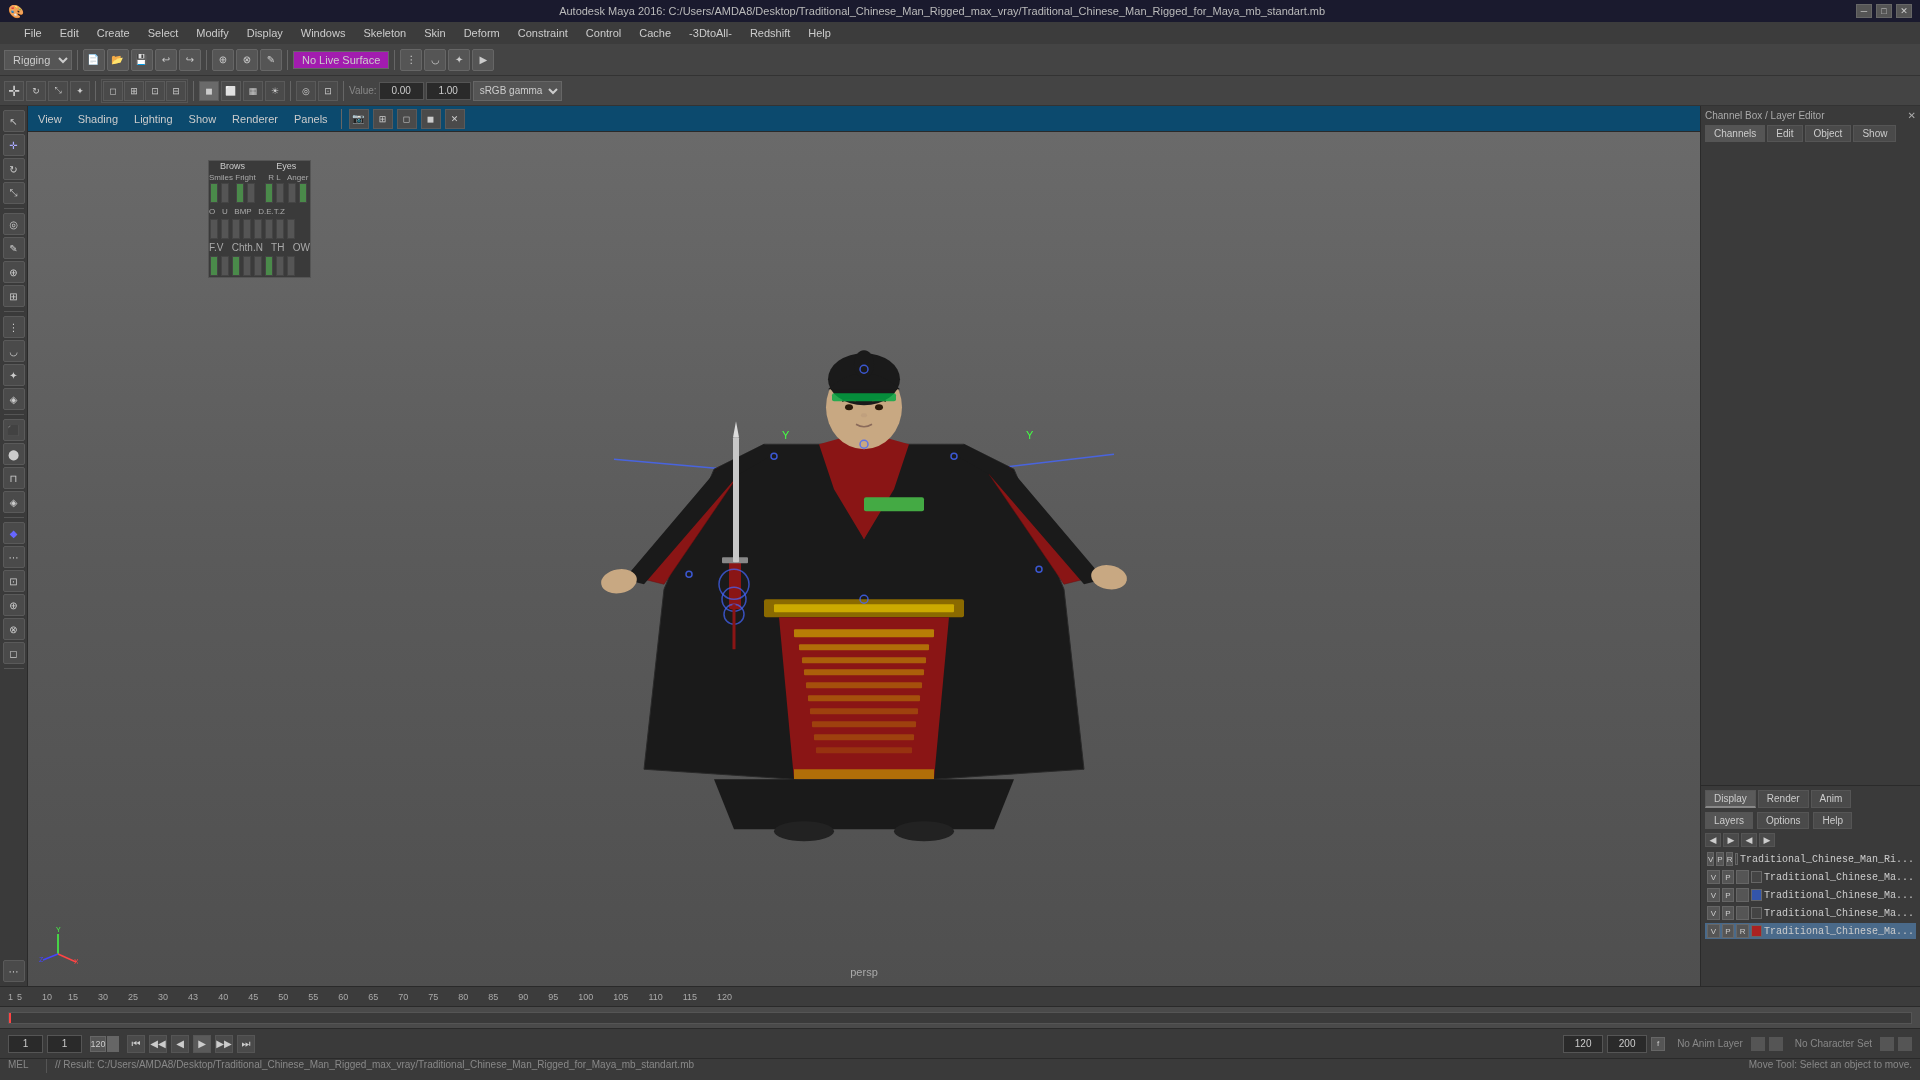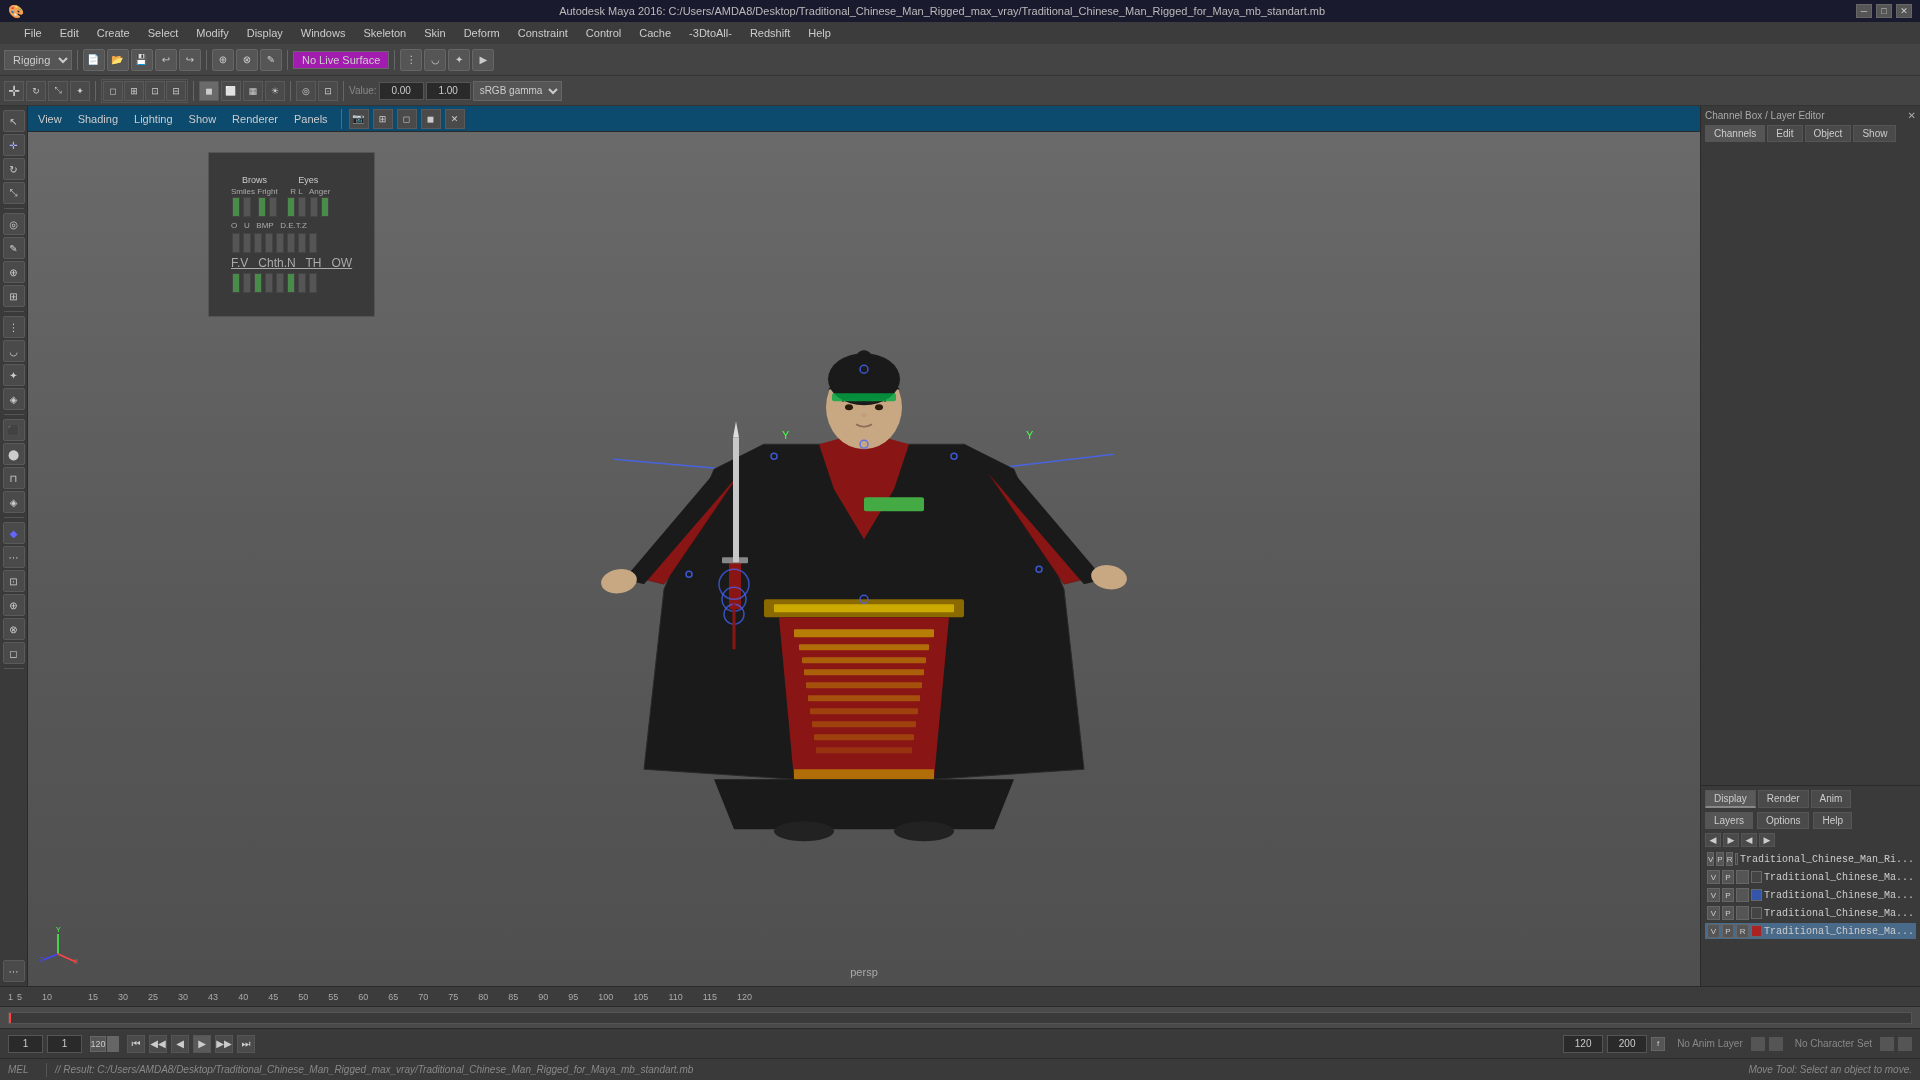--- a/index.html
+++ b/index.html
@@ -69,23 +69,23 @@
     }
 
     
     #persp-label {
       position: absolute; bottom: 8px; left: 50%; transform: translateX(-50%);
       color: #aaa; font-size: 11px;
     }
 
     
     #blend-panel {
-      position: absolute; top: 20px; left: 180px;
+      position: absolute; top: 28px; left: 180px;
       background: #3a3a3a; border: 1px solid #555;
-      padding: 22px; font-size: 9px; color: #ccc;
+      padding: 0; font-size: 9px; color: #ccc;
     }
     .blend-row { display: flex; gap: 8px; margin-bottom: 2px; }
     .blend-col { text-align: center; }
     .blend-col-header { font-size: 9px; color: #ccc; margin-bottom: 2px; }
     .blend-slider { width: 8px; height: 20px; background: #555; display:inline-block; margin: 1px; border: 1px solid #444; }
     .blend-slider-active { background: #4a8a4a; }
 
     
     #right-panel {
       width: 220px; background: #3a3a3a; border-left: 1px solid #2a2a2a;
@@ -146,21 +146,21 @@
     }
     #frame-start, #frame-end, #frame-current, #anim-end { 
       width: 40px; height: 18px; background: #2a2a2a; border: 1px solid #555; 
       color: #ccc; font-size: 10px; text-align: center; padding: 0 2px;
     }
     .transport-btn { width: 18px; height: 18px; background: #4a4a4a; border: 1px solid #555; color: #ccc; font-size: 10px; display:flex;align-items:center;justify-content:center;cursor:pointer; }
 
     
     #statusbar {
       width: 100%; height: 22px; background: #3a3a3a; border-top: 1px solid #2a2a2a;
-      display: flex; align-items: center; padding: 0 8px; gap: 8px; font-style: italic;
+      display: flex; align-items: flex-start; padding: 0 8px; gap: 8px;
     }
     #lang-label { color: #888; font-size: 10px; width: 30px; }
     #status-result { flex: 1; color: #888; font-size: 10px; }
     .status-help { color: #888; font-size: 10px; }
 
     
     #toolbar2 {
       width: 100%; height: 30px; background: #444;
       display: flex; align-items: center; padding: 0 4px; gap: 2px; border-bottom: 1px solid #333;
     }
@@ -356,21 +356,21 @@
         <div style="display:flex;gap:1px;margin-top:2px;">
           <div class="blend-slider"></div>
           <div class="blend-slider"></div>
           <div class="blend-slider"></div>
           <div class="blend-slider"></div>
           <div class="blend-slider"></div>
           <div class="blend-slider"></div>
           <div class="blend-slider"></div>
           <div class="blend-slider"></div>
         </div>
-        <div style="font-size:12px;color:#aaa;margin-top:2px;text-decoration:underline;">F.V &nbsp; Chth.N &nbsp; TH &nbsp; OW</div>
+        <div style="font-size:10px;color:#aaa;margin-top:2px;">F.V &nbsp; Chth.N &nbsp; TH &nbsp; OW</div>
         <div style="display:flex;gap:1px;margin-top:2px;">
           <div class="blend-slider blend-slider-active"></div>
           <div class="blend-slider"></div>
           <div class="blend-slider blend-slider-active"></div>
           <div class="blend-slider"></div>
           <div class="blend-slider"></div>
           <div class="blend-slider blend-slider-active"></div>
           <div class="blend-slider"></div>
           <div class="blend-slider"></div>
         </div>
@@ -559,21 +559,21 @@
         <span class="layer-name">Traditional_Chinese_Ma...</span>
       </div>
     </div>
   </div>
 </div>
 
 <div id="timeline">
   <div id="timeline-ruler">
     <span style="margin-right:4px;color:#aaa;font-size:9px;">1</span>
     <span style="margin-right:20px;color:#aaa;font-size:9px;">5</span>
-    <span style="margin-right:36px;color:#aaa;font-size:9px;">10</span>
+    <span style="margin-right:16px;color:#aaa;font-size:9px;">10</span>
     <span style="margin-right:20px;color:#aaa;font-size:9px;">15</span>
     <span style="margin-right:20px;color:#aaa;font-size:9px;">30</span>
     <span style="margin-right:20px;color:#aaa;font-size:9px;">25</span>
     <span style="margin-right:20px;color:#aaa;font-size:9px;">30</span>
     <span style="margin-right:20px;color:#aaa;font-size:9px;">43</span>
     <span style="margin-right:20px;color:#aaa;font-size:9px;">40</span>
     <span style="margin-right:20px;color:#aaa;font-size:9px;">45</span>
     <span style="margin-right:20px;color:#aaa;font-size:9px;">50</span>
     <span style="margin-right:20px;color:#aaa;font-size:9px;">55</span>
     <span style="margin-right:20px;color:#aaa;font-size:9px;">60</span>

